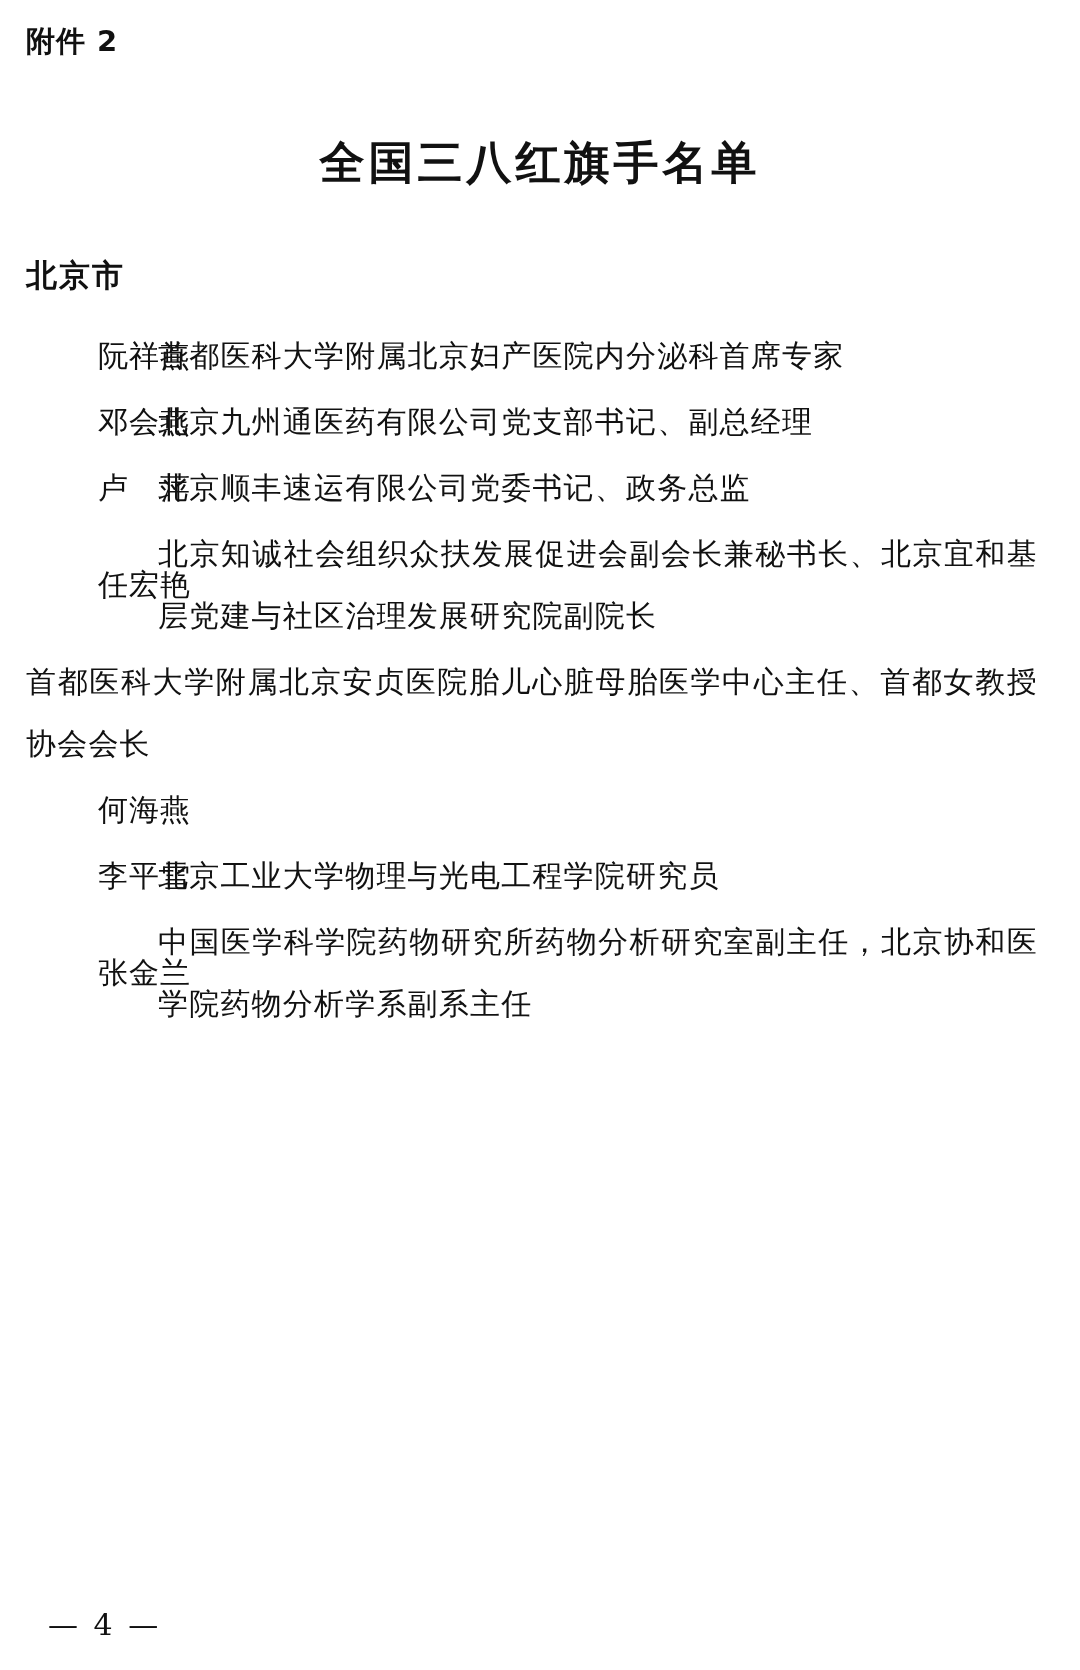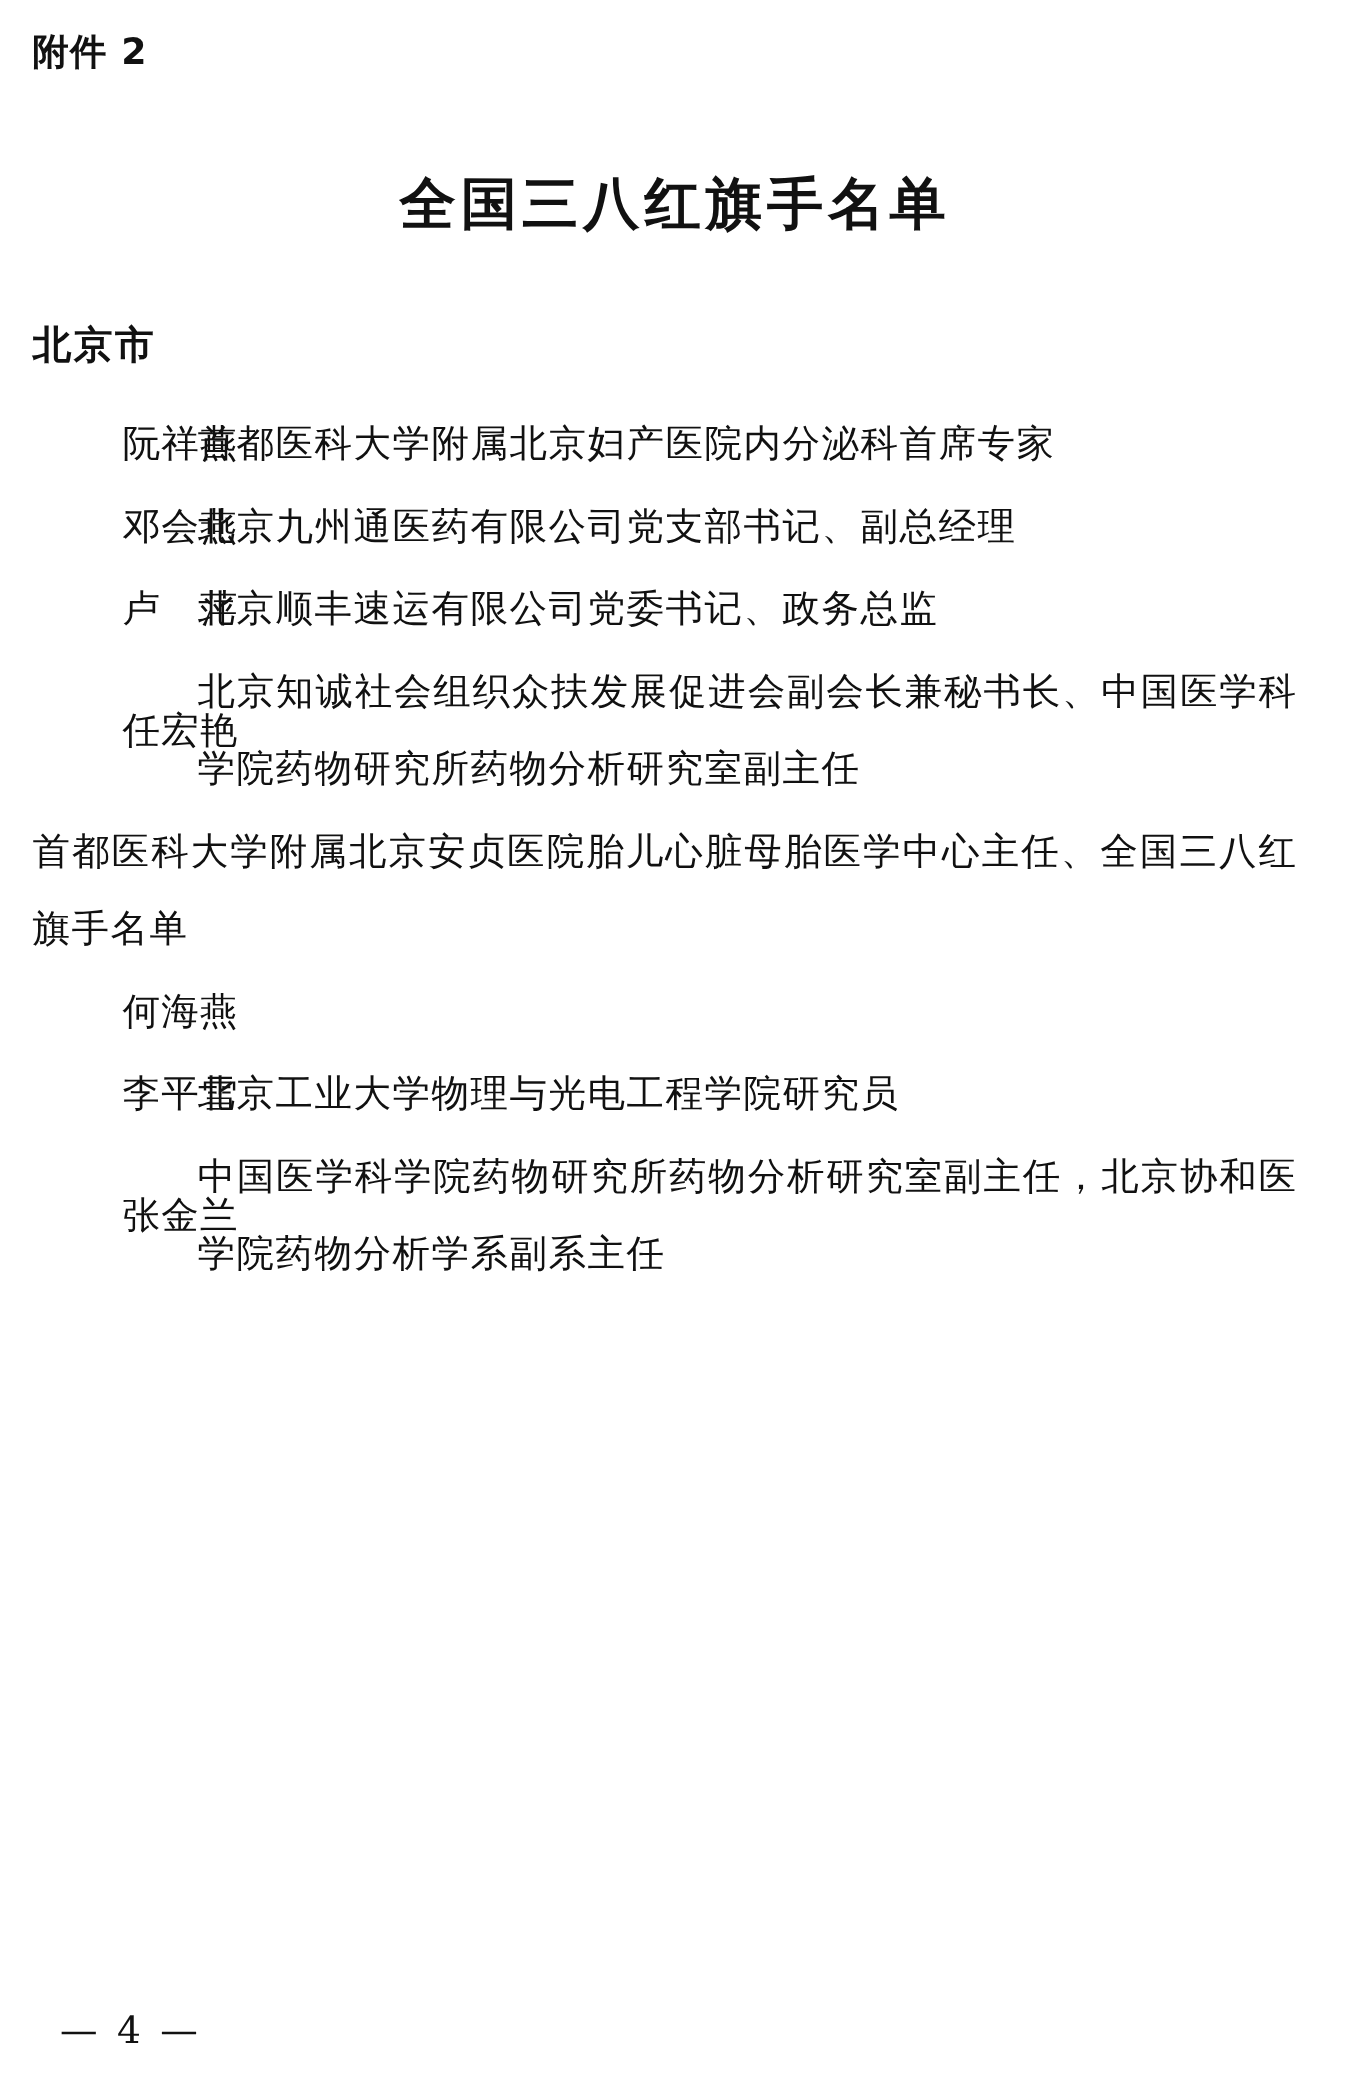--- a/index.html
+++ b/index.html
@@ -107,24 +107,24 @@
       <div class="entry">
         <div class="entry-name">邓会燕</div>
         <div class="entry-desc">北京九州通医药有限公司党支部书记、副总经理</div>
       </div>
       <div class="entry">
         <div class="entry-name">卢　萍</div>
         <div class="entry-desc">北京顺丰速运有限公司党委书记、政务总监</div>
       </div>
       <div class="entry">
         <div class="entry-name">任宏艳</div>
-        <div class="entry-desc">北京知诚社会组织众扶发展促进会副会长兼秘书长、中国医学科学院药物研究所药物分析研究室副主任</div>
+        <div class="entry-desc">北京知诚社会组织众扶发展促进会副会长兼秘书长、北京宜和基层党建与社区治理发展研究院副院长</div>
       </div>
       <div class="entry">
-        <div class="entry-desc">首都医科大学附属北京安贞医院胎儿心脏母胎医学中心主任、全国三八红旗手名单</div>
+        <div class="entry-desc">首都医科大学附属北京安贞医院胎儿心脏母胎医学中心主任、首都女教授协会会长</div>
       </div>
       <div class="entry">
         <div class="entry-name">何海燕</div>
       </div>
       <div class="entry">
         <div class="entry-name">李平雪</div>
         <div class="entry-desc">北京工业大学物理与光电工程学院研究员</div>
       </div>
       <div class="entry">
         <div class="entry-name">张金兰</div>

